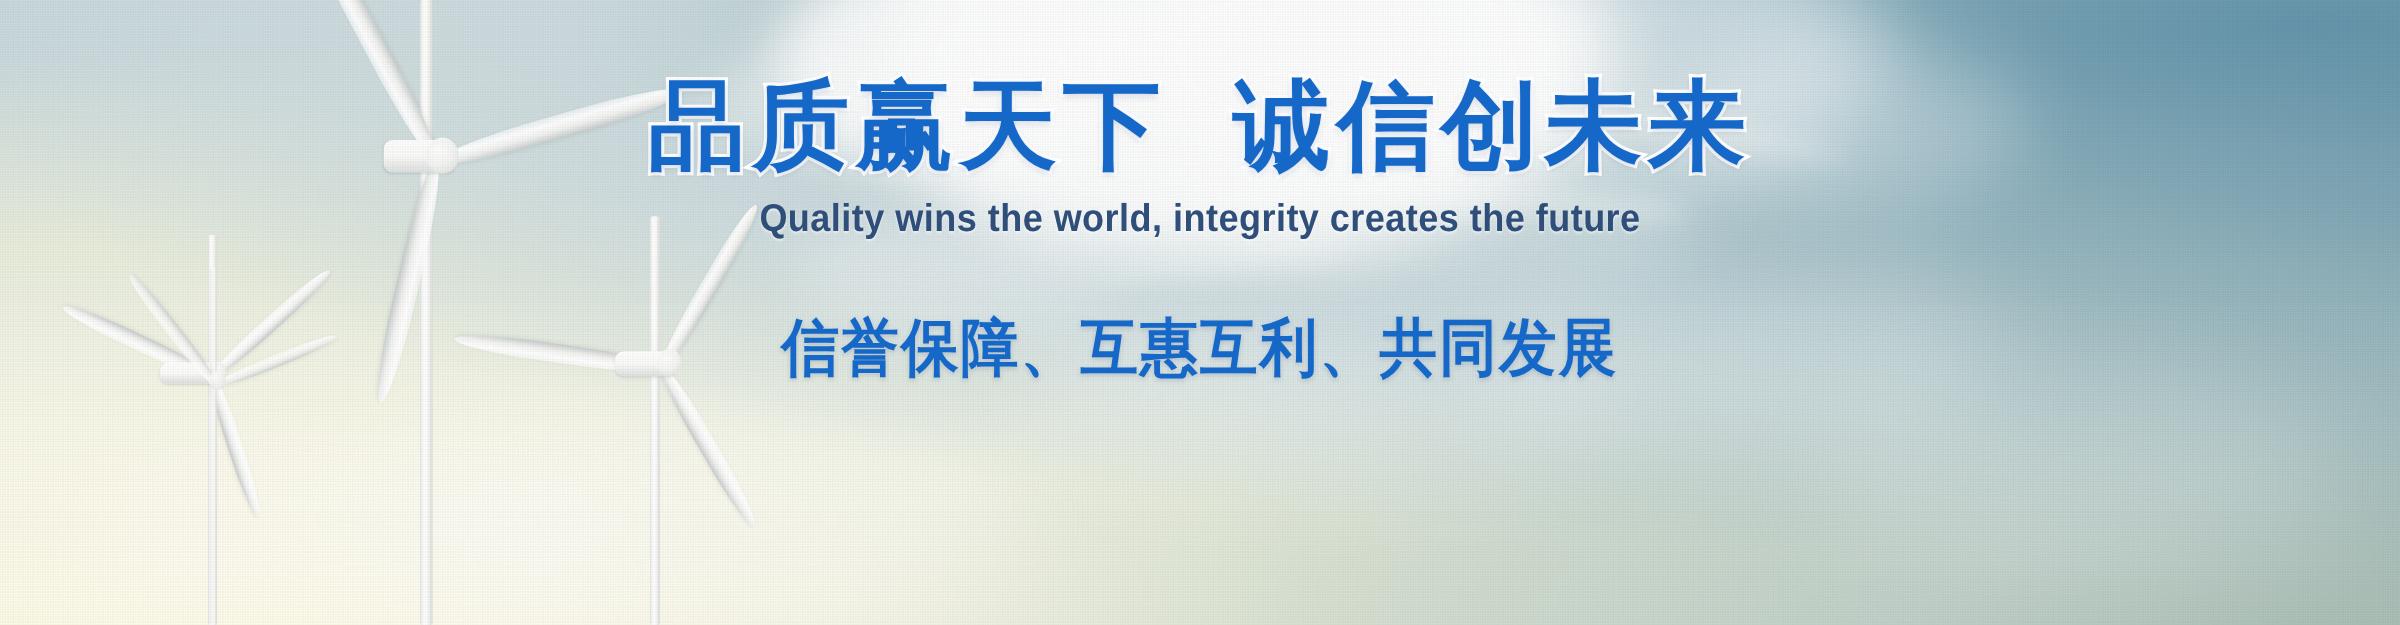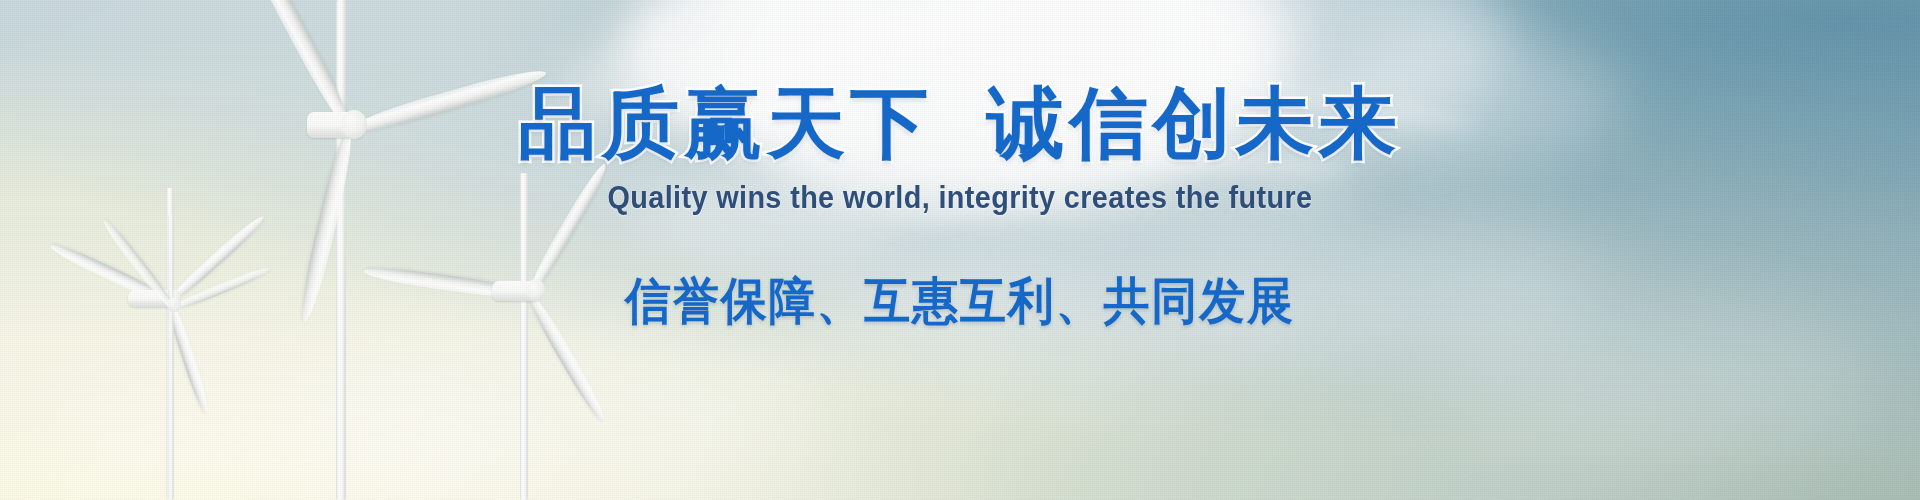--- a/index.html
+++ b/index.html
@@ -83,21 +83,20 @@
     background:linear-gradient(180deg,rgba(255,255,255,.55) 0%,#ffffff 30%,#f3f4f2 62%,#c8cecd 100%);
     border-radius:50% / 60%;
     box-shadow:0 1px 3px rgba(130,140,140,.16);
   }
 
   
   .copy{
     position:absolute;left:0;right:0;top:60px;
     text-align:center;
     z-index:6;
-    margin-top:23px;
   }
   .headline{
     font-family:"Liberation Sans",sans-serif;
     font-weight:700;
     font-size:78px;
     line-height:1.04;
     letter-spacing:5px;
     color:#1568c8;
     white-space:pre;
     -webkit-text-stroke:5px #ffffff;

